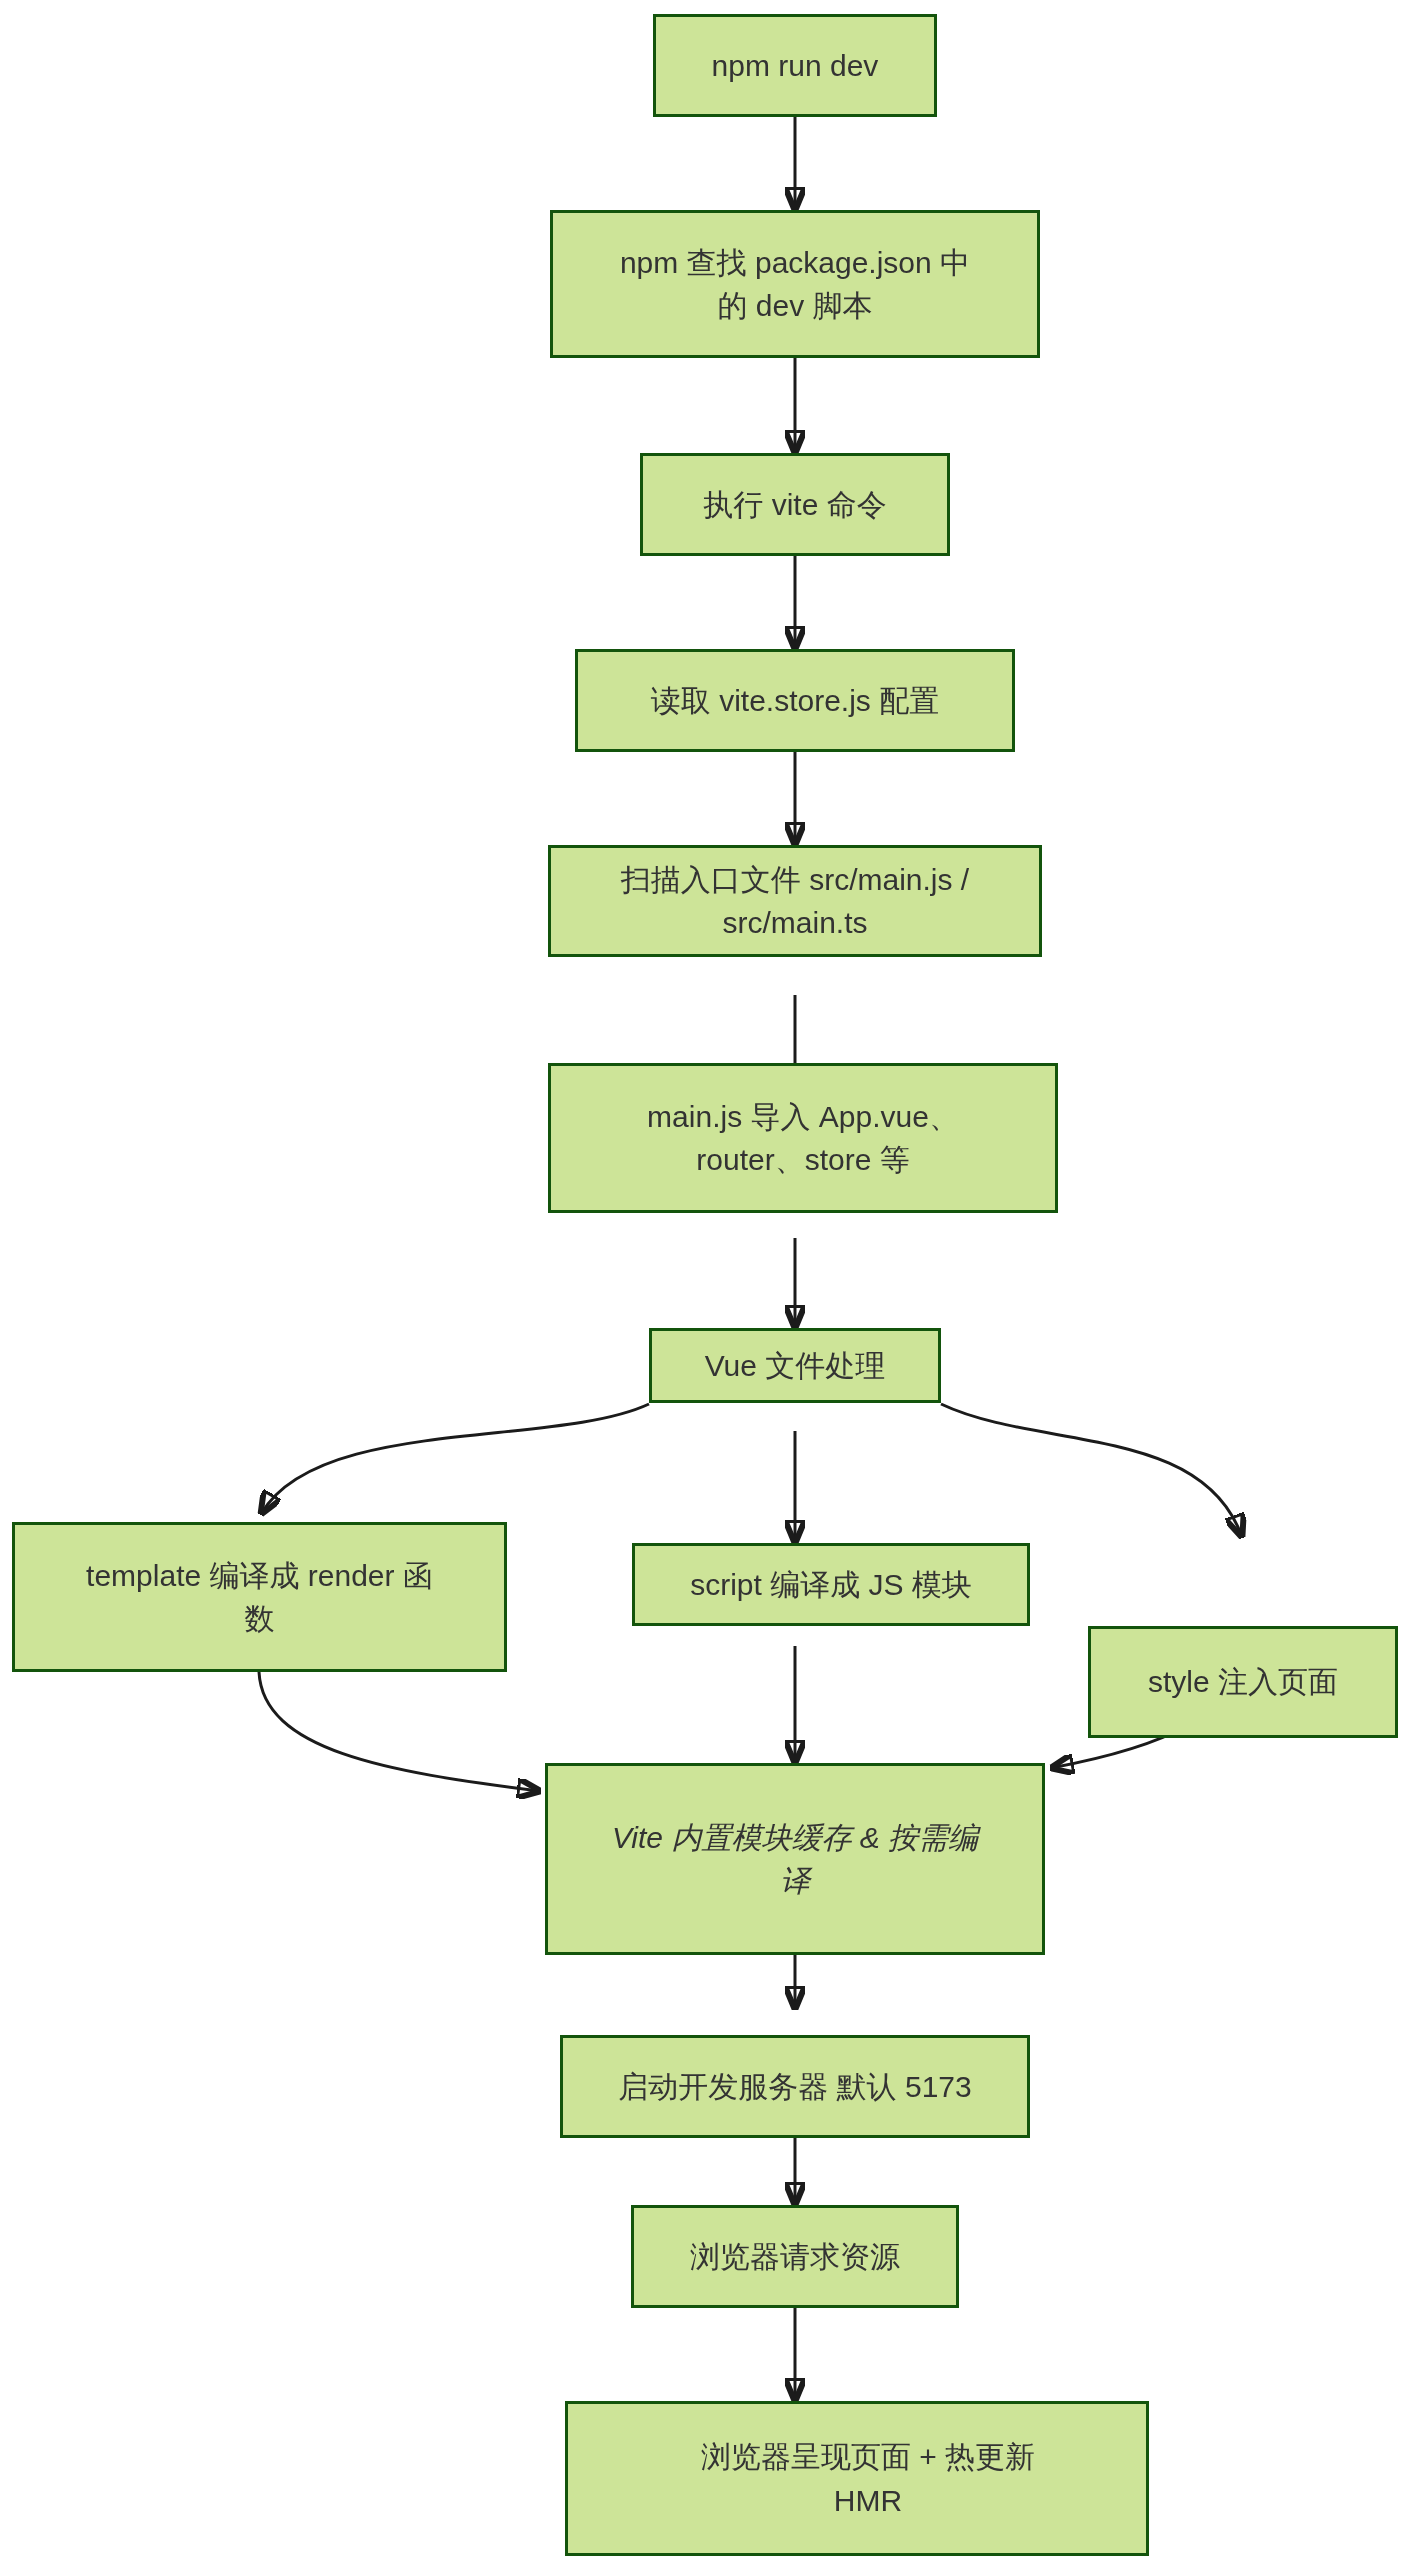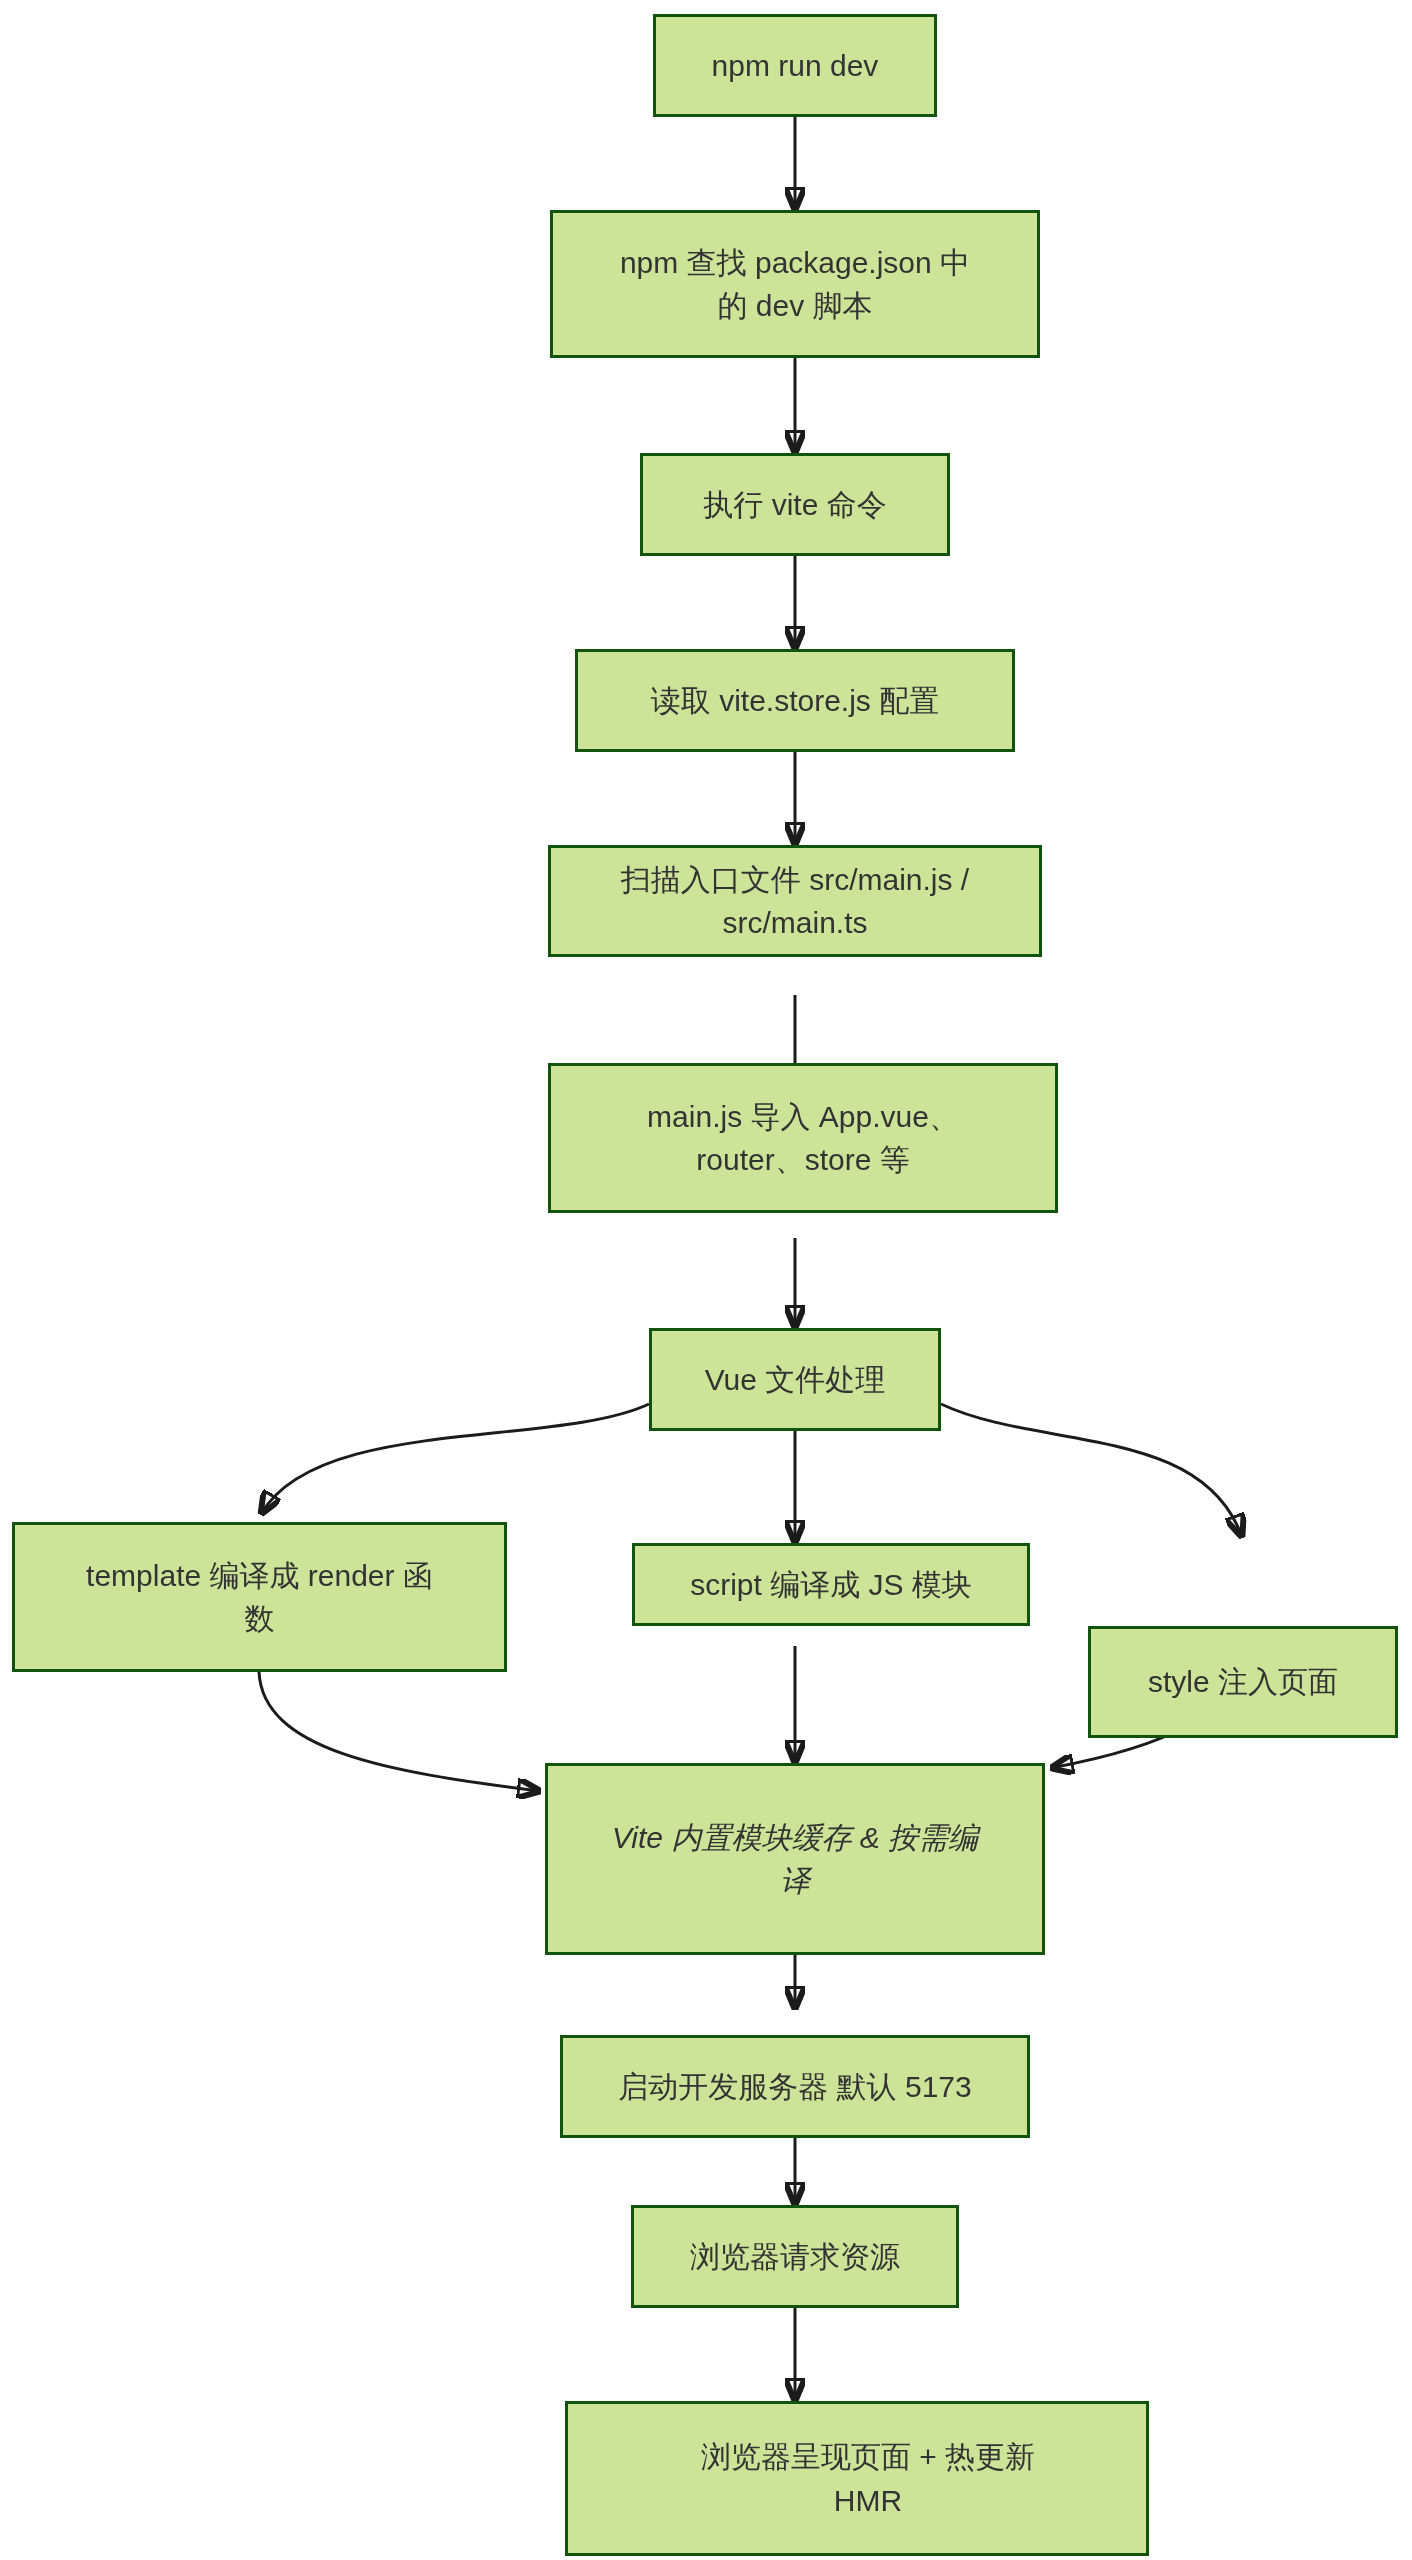--- a/index.html
+++ b/index.html
@@ -42,21 +42,21 @@
     text-align: center;
     white-space: pre-line;
   }
   
   #n-start           { left: 653px;  top: 14px;   width: 284px; height: 103px; }
   #n-find-script     { left: 550px;  top: 210px;  width: 490px; height: 148px; }
   #n-run-vite        { left: 640px;  top: 453px;  width: 310px; height: 103px; }
   #n-read-config     { left: 575px;  top: 649px;  width: 440px; height: 103px; }
   #n-scan-entry      { left: 548px;  top: 845px;  width: 494px; height: 112px; }
   #n-main-imports    { left: 548px;  top: 1024px; width: 510px; height: 150px; margin-top: 39px; }
-  #n-vue-process     { left: 649px;  top: 1328px; width: 292px; height: 103px; }
+  #n-vue-process     { left: 649px;  top: 1328px; width: 292px; height: 75px; }
   #n-template        { left: 12px;   top: 1522px; width: 495px; height: 150px; }
   #n-script          { left: 596px;  top: 1543px; width: 398px; height: 83px; margin-left: 36px; }
   #n-style           { left: 1088px; top: 1626px; width: 310px; height: 112px; }
   #n-vite-cache      { left: 545px;  top: 1763px; width: 500px; height: 192px; font-style: italic; }
   #n-dev-server      { left: 560px;  top: 2009px; width: 470px; height: 103px; margin-top: 26px; }
   #n-browser-request { left: 631px;  top: 2205px; width: 328px; height: 103px; }
   #n-browser-render  { left: 565px;  top: 2401px; width: 584px; height: 155px; padding-left: 22px; }
 </style>
 </head>
 <body>

